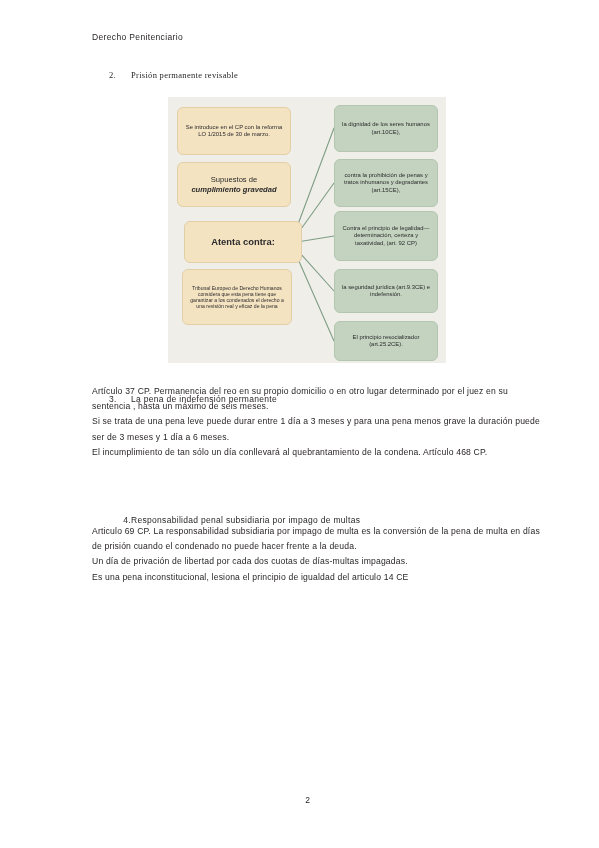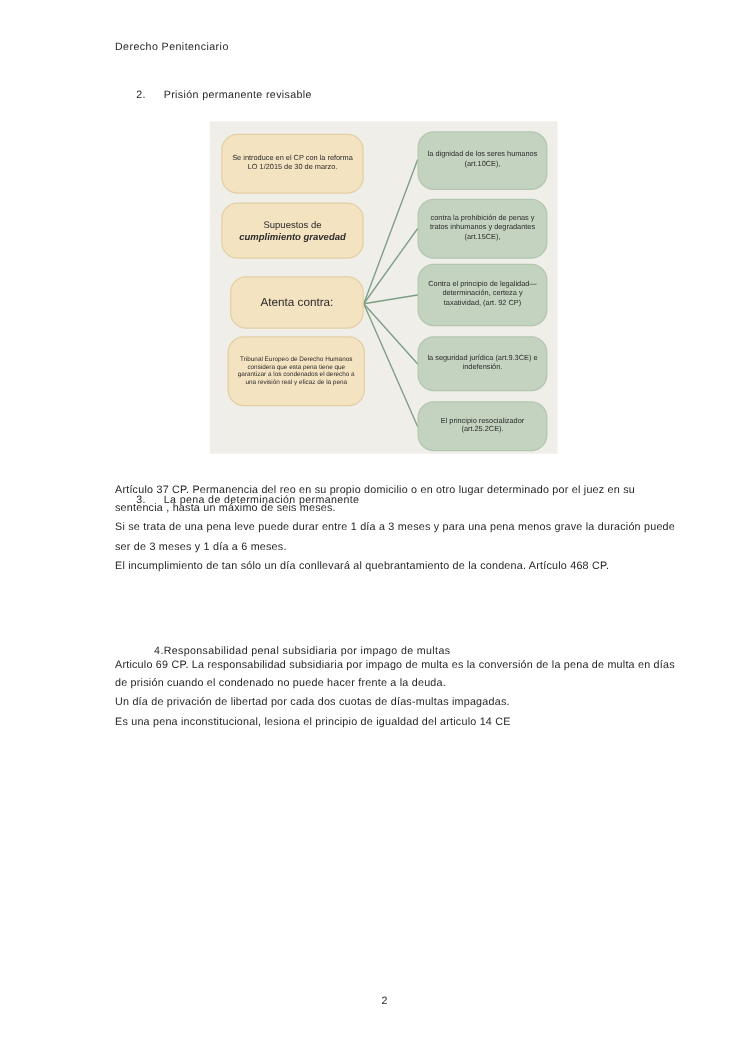--- a/index.html
+++ b/index.html
@@ -35,21 +35,21 @@
     left: 101px;
     font-size: 8.5px;
     letter-spacing: 0.3px;
     color: #231f20;
     white-space: nowrap;
   }
   .numbered-heading .num {
     display: inline-block;
     width: 22px;
   }
-  #heading-2 { top: 70px; }
+  #heading-2 { top: 70px; font-family: Liberation Serif, serif; }
   #heading-3 { top: 394px; }
   #heading-4 { top: 515px; text-align: right; }
 
   .body-block {
     position: absolute;
     left: 84px;
     width: 448px;
     font-size: 8.6px;
     line-height: 15.2px;
     letter-spacing: 0.18px;
@@ -74,21 +74,21 @@
   .diagram svg.links {
     position: absolute;
     left: 0;
     top: 0;
     width: 278px;
     height: 266px;
   }
   .node {
     position: absolute;
     box-sizing: border-box;
-    border-radius: 13px;
+    border-radius: 6px;
     display: flex;
     align-items: center;
     justify-content: center;
     text-align: center;
     padding: 3px 6px;
     line-height: 1.22;
     color: #2b2b2b;
   }
   .node-left {
     background: #f4e3c1;
@@ -97,21 +97,21 @@
     width: 114px;
   }
   .node-right {
     background: #c3d3c0;
     border: 1px solid #b3c6b0;
     left: 166px;
     width: 104px;
   }
   #node-reforma   { top: 10px;  height: 48px;  font-size: 5.9px; }
   #node-supuestos { top: 65px;  height: 45px;  font-size: 7.6px; }
-  #node-atenta    { top: 124px; height: 42px;  font-size: 9.4px; left: 16px; width: 107px; }
+  #node-atenta    { top: 124px; height: 42px;  font-size: 9.4px; left: 16px; width: 118px; font-weight: bold; }
   #node-tedh      { top: 172px; height: 56px;  font-size: 5.1px; left: 14px; width: 110px; }
 
   #node-dignidad  { top: 8px;   height: 47px;  font-size: 5.9px; }
   #node-inhumanos { top: 62px;  height: 48px;  font-size: 5.9px; }
   #node-legalidad { top: 114px; height: 50px;  font-size: 5.9px; }
   #node-seguridad { top: 172px; height: 44px;  font-size: 5.9px; }
   #node-resocial  { top: 224px; height: 40px;  font-size: 5.9px; }
 
   .node .emph {
     font-style: italic;
@@ -171,21 +171,21 @@
     <div class="node node-right" id="node-inhumanos">contra la prohibición de penas y tratos inhumanos y degradantes (art.15CE),</div>
 
     <div class="node node-right" id="node-legalidad">Contra el principio de legalidad—determinación, certeza y taxatividad, (art. 92 CP)</div>
 
     <div class="node node-right" id="node-seguridad">la seguridad jurídica (art.9.3CE) e indefensión.</div>
 
     <div class="node node-right" id="node-resocial">El principio resocializador (art.25.2CE).</div>
   </div>
 
   <div class="numbered-heading" id="heading-3">
-    <span class="num">3.</span><span>La pena de determinación permanente</span>
+    <span class="num">3.</span><span>La pena de indefensión permanente</span>
   </div>
   <div class="body-block" id="para-3">
     <p>Artículo 37 CP. Permanencia del reo en su propio domicilio o en otro lugar determinado por el juez en su sentencia , hasta un máximo de seis meses.</p>
     <p>Si se trata de una pena leve puede durar entre 1 día a 3 meses y para una pena menos grave la duración puede ser de 3 meses y 1 día a 6 meses.</p>
     <p>El incumplimiento de tan sólo un día conllevará al quebrantamiento de la condena. Artículo 468 CP.</p>
   </div>
 
   <div class="numbered-heading" id="heading-4">
     <span class="num">4.</span><span>Responsabilidad penal subsidiaria por impago de multas</span>
   </div>

